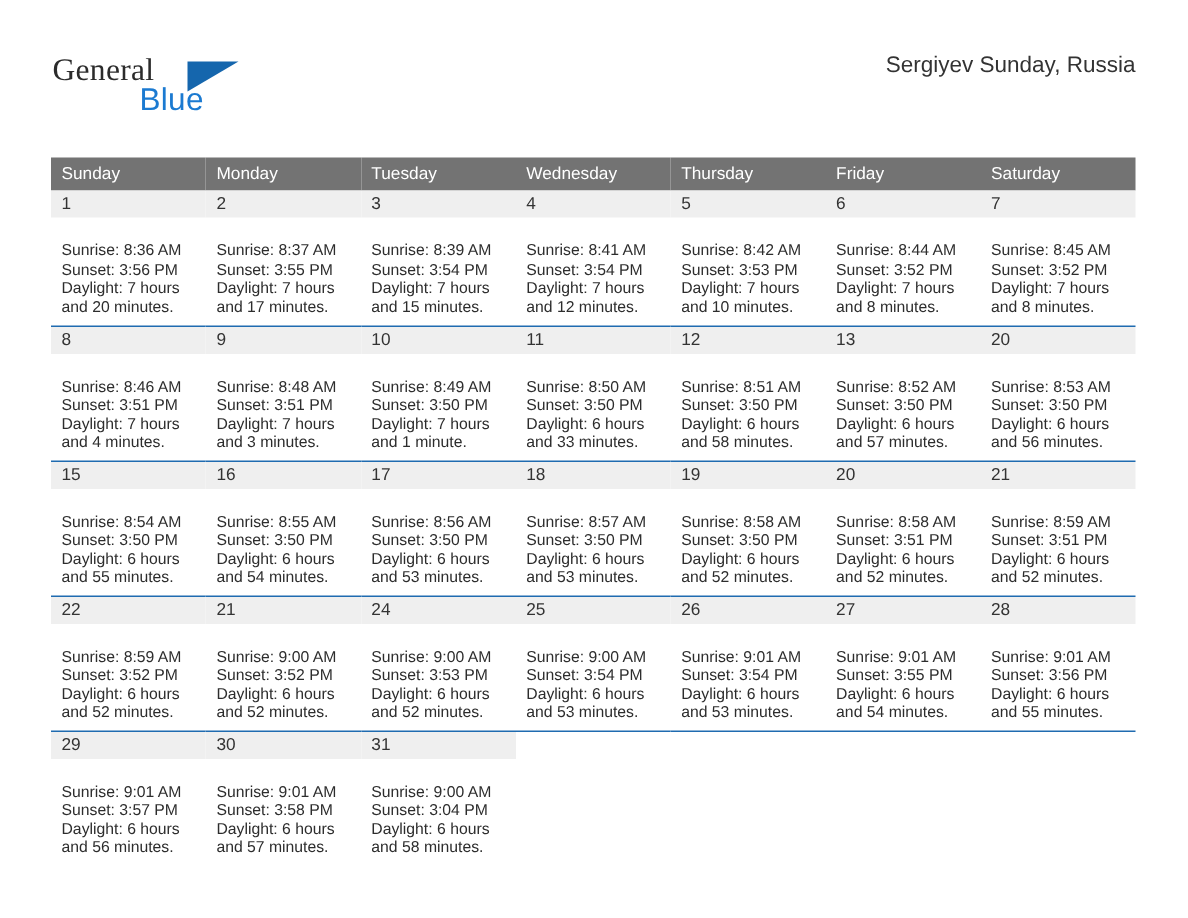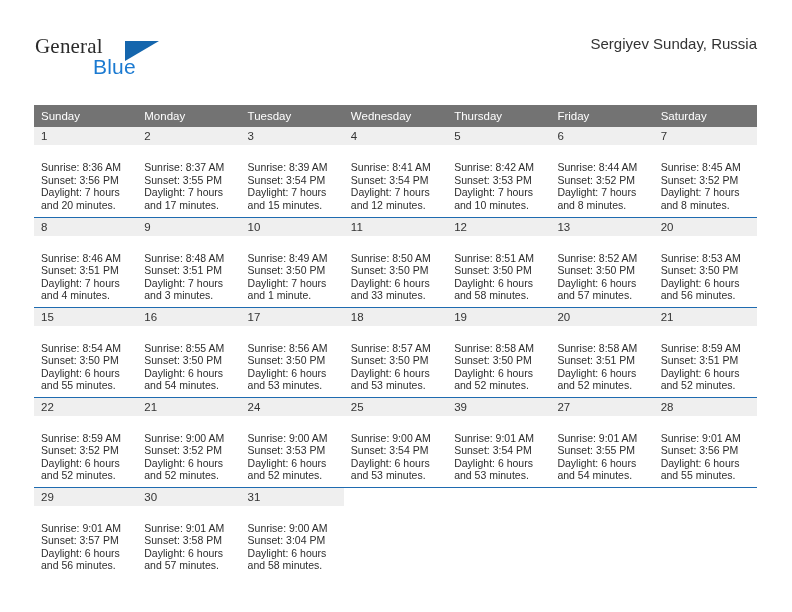--- a/index.html
+++ b/index.html
@@ -401,21 +401,21 @@
           <td>
             <div class="daynum">25</div>
             <div class="details">
               <div>Sunrise: 9:00 AM</div>
               <div>Sunset: 3:54 PM</div>
               <div>Daylight: 6 hours</div>
               <div>and 53 minutes.</div>
             </div>
           </td>
           <td>
-            <div class="daynum">39</div>
+            <div class="daynum">26</div>
             <div class="details">
               <div>Sunrise: 9:01 AM</div>
               <div>Sunset: 3:54 PM</div>
               <div>Daylight: 6 hours</div>
               <div>and 53 minutes.</div>
             </div>
           </td>
           <td>
             <div class="daynum">27</div>
             <div class="details">

